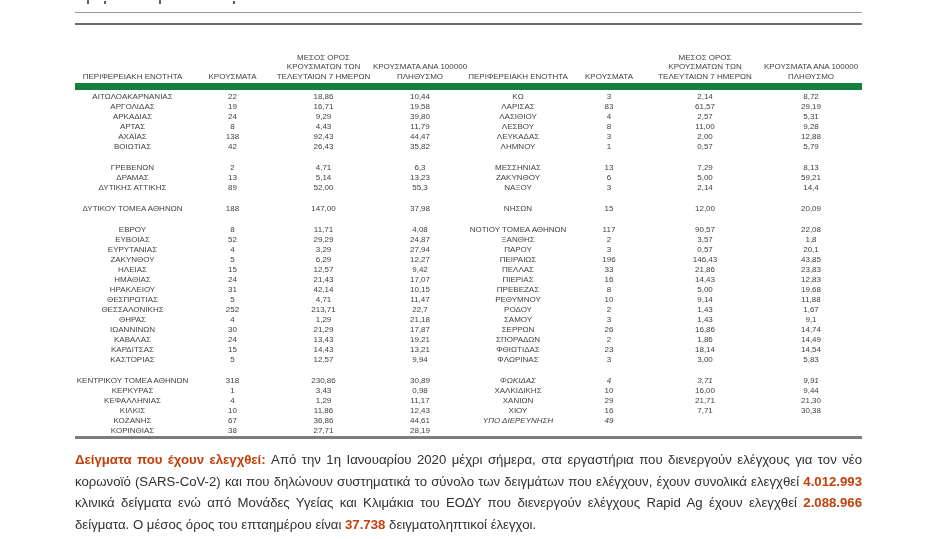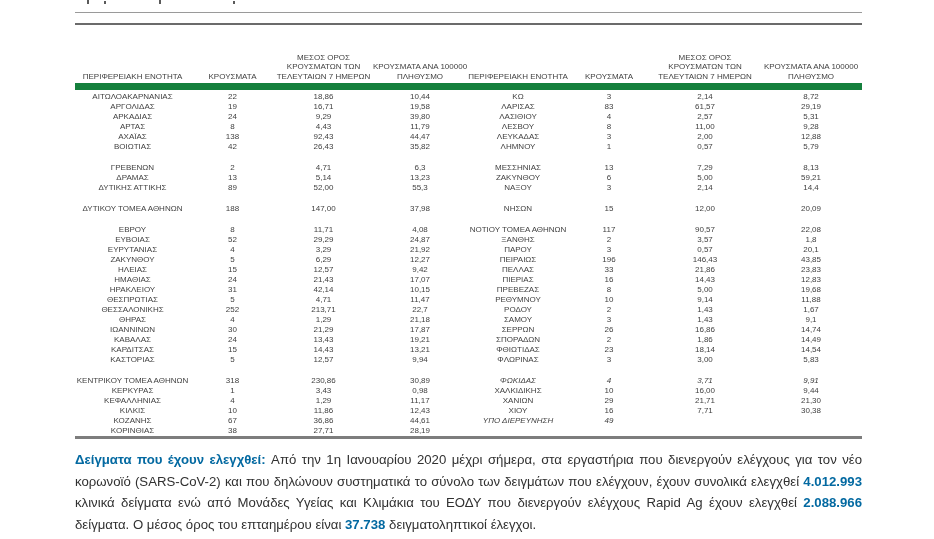--- a/index.html
+++ b/index.html
@@ -40,21 +40,21 @@
   }
   table.cases tbody tr.spacer td { height: 11px; }
   table.cases tbody tr:first-child td { padding-top: 2px; }
   td.italic { font-style: italic; }
 
   .para {
     margin: 10px 0 0 0; width: 787px;
     font-size: 13.2px; line-height: 21.5px; color: #313131;
     text-align: justify;
   }
-  .para b { color: #0369a1; }
+  .para b { color: #c2410c; }
 </style>
 </head>
 <body>
 
 <div class="page">
 
   <div class="remnant">
       <i></i>
       <i></i>
       <i></i>
@@ -235,21 +235,21 @@
             <td>24,87</td>
             <td>ΞΑΝΘΗΣ</td>
             <td>2</td>
             <td>3,57</td>
             <td>1,8</td>
           </tr>
           <tr>
             <td>ΕΥΡΥΤΑΝΙΑΣ</td>
             <td>4</td>
             <td>3,29</td>
-            <td>21,92</td>
+            <td>27,94</td>
             <td>ΠΑΡΟΥ</td>
             <td>3</td>
             <td>0,57</td>
             <td>20,1</td>
           </tr>
           <tr>
             <td>ΖΑΚΥΝΘΟΥ</td>
             <td>5</td>
             <td>6,29</td>
             <td>12,27</td>

